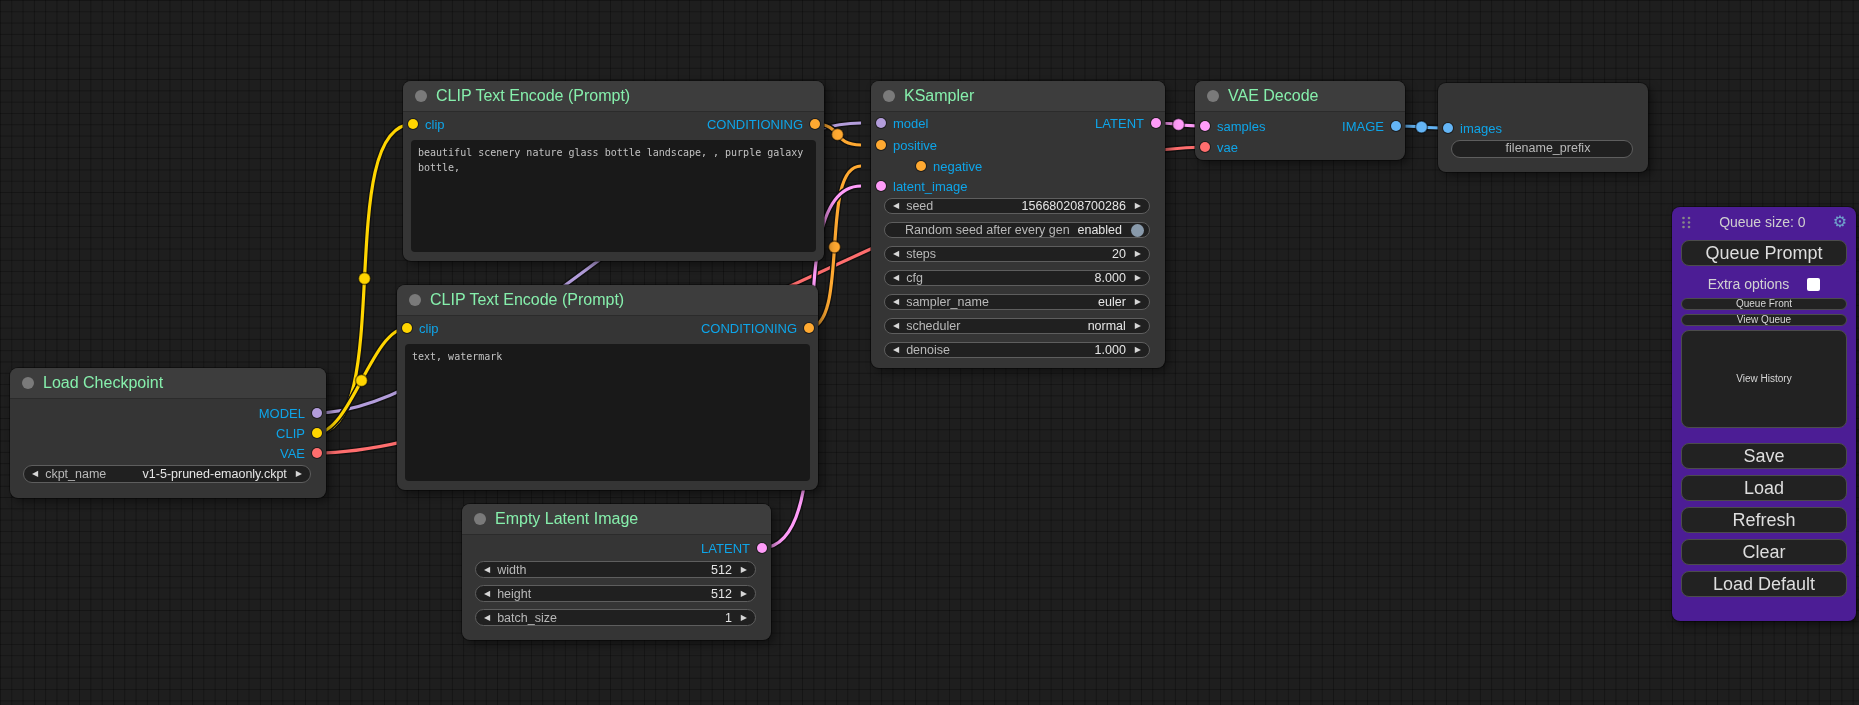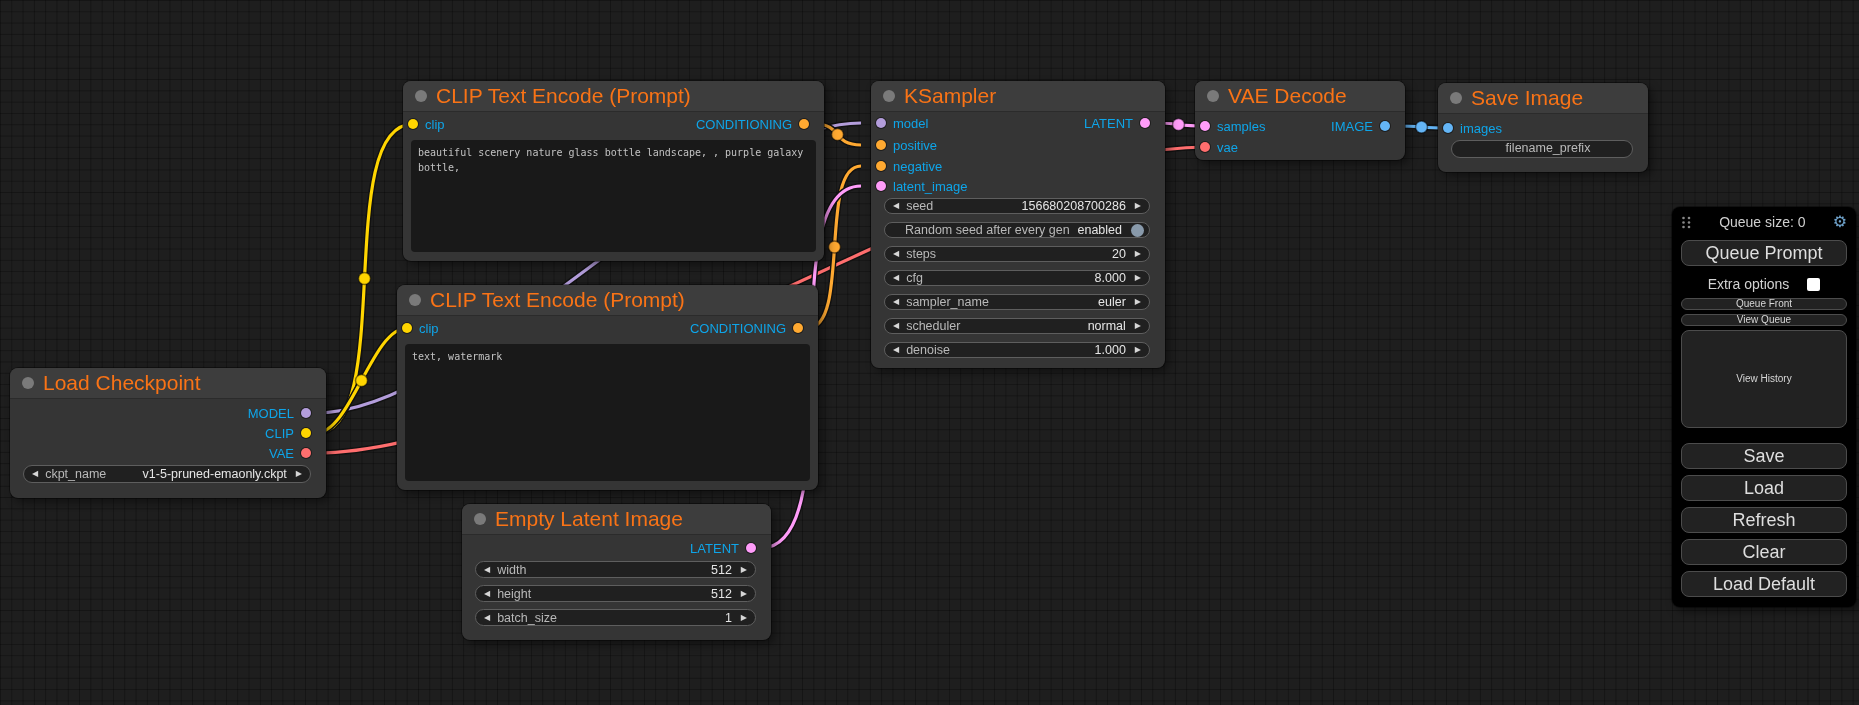--- a/index.html
+++ b/index.html
@@ -13,42 +13,42 @@
     background-size:11.3px 11.3px;
   }
   #canvas{position:absolute;inset:0;}
   #links{position:absolute;left:0;top:0;z-index:1;}
   #nodes{position:absolute;left:0;top:0;z-index:2;width:100%;height:100%;pointer-events:none;}
   .node{position:absolute;background:#353535;border-radius:8px;pointer-events:auto;
         box-shadow:0 0 0 1px rgba(0,0,0,.40), 4px 4px 10px rgba(0,0,0,.45);}
   .n-title{position:absolute;left:0;right:0;top:0;height:30px;background:#3d3d3d;
         border-radius:8px 8px 0 0;border-bottom:1px solid #2b2b2b;display:flex;align-items:center;}
   .n-dot{width:12px;height:12px;border-radius:50%;background:#7a7a7a;margin-left:12px;flex:0 0 auto;}
-  .n-name{margin-left:9px;font-size:21px;color:#f97316;white-space:nowrap;}
+  .n-name{margin-left:9px;font-size:16px;color:#86efac;white-space:nowrap;}
   .slot-row{position:absolute;left:0;right:0;height:16px;display:flex;justify-content:space-between;align-items:center;}
   .s-in,.s-out{display:flex;align-items:center;gap:7px;}
   .s-in{padding-left:5px;}
-  .s-out{padding-right:15px;margin-left:auto;text-align:right;}
+  .s-out{padding-right:4px;margin-left:auto;text-align:right;}
   .port{width:10px;height:10px;border-radius:50%;box-shadow:0 0 0 1px rgba(0,0,0,.45);flex:0 0 auto;}
   .s-label{font-size:13px;color:#0ea5e9;white-space:nowrap;}
   .widget{position:absolute;left:13px;right:15px;background:#202020;border:1px solid #5e5e5e;
         border-radius:999px;display:flex;align-items:center;font-size:12.5px;color:#b9b9b9;
         padding:0 8px;box-sizing:border-box;white-space:nowrap;overflow:hidden;}
   .w-arrow{font-size:8px;color:#d6d6d6;line-height:1;flex:0 0 auto;}
   .w-label{margin-left:7px;}
   .w-label.no-arrow{margin-left:12px;}
   .w-value{margin-left:auto;margin-right:9px;color:#e5e5e5;}
   .w-toggle{width:13px;height:13px;border-radius:50%;flex:0 0 auto;margin-right:-3px;}
   .textarea{position:absolute;left:8px;right:8px;background:#191919;border-radius:4px;
         padding:5px 7px;font-family:"DejaVu Sans Mono",monospace;font-size:10px;line-height:1.5;
         color:#c2c2c2;box-sizing:border-box;white-space:pre-wrap;word-break:break-word;}
   
-  #queue-panel{position:absolute;left:1672px;top:207px;width:184px;z-index:5;background:#000000;
+  #queue-panel{position:absolute;left:1672px;top:207px;width:184px;z-index:5;background:#4c1d95;
         border-radius:8px;box-shadow:0 0 0 1px rgba(0,0,0,.35), 4px 4px 10px rgba(0,0,0,.5);
-        box-sizing:border-box;padding:6px 9px 10px;}
+        box-sizing:border-box;padding:6px 9px 24px;}
   .qp-head{display:flex;align-items:center;height:18px;}
   .qp-size{flex:1;text-align:center;font-size:14px;color:#cfcfcf;}
   .qp-gear{font-size:16px;line-height:1;cursor:pointer;}
   button{font-family:"Liberation Sans",sans-serif;cursor:pointer;}
   .qp-big{display:block;width:100%;height:26px;background:#222;border:1px solid #4c4c4c;
         border-radius:8px;color:#dedede;font-size:18px;line-height:1;margin-top:6px;}
   .qp-prompt{margin-top:9px;}
   .qp-save{margin-top:15px;}
   .qp-extra{margin-top:10px;display:flex;justify-content:center;align-items:center;gap:18px;
         font-size:14px;color:#d2d2d2;}
@@ -205,21 +205,21 @@
             <span class="port" style="background: rgb(255, 156, 249);"></span>
           </span>
         </div>
         <div class="slot-row" style="top: 56px;">
           <span class="s-in">
             <span class="port" style="background: rgb(255, 169, 49);"></span>
             <span class="s-label">positive</span>
           </span>
           <span class="s-out"></span>
         </div>
-        <div class="slot-row" style="top: 77px;">
+        <div class="slot-row" style="top: 77px; padding-left: 40px;">
           <span class="s-in">
             <span class="port" style="background: rgb(255, 169, 49);"></span>
             <span class="s-label">negative</span>
           </span>
           <span class="s-out"></span>
         </div>
         <div class="slot-row" style="top: 97px;">
           <span class="s-in">
             <span class="port" style="background: rgb(255, 156, 249);"></span>
             <span class="s-label">latent_image</span>
@@ -285,24 +285,20 @@
         </div>
         <div class="slot-row" style="top: 58px;">
           <span class="s-in">
             <span class="port" style="background: rgb(255, 110, 110);"></span>
             <span class="s-label">vae</span>
           </span>
           <span class="s-out"></span>
         </div>
       </div>
       <div class="node" style="left: 1438px; top: 83px; width: 210px; height: 89px;">
-        <div class="n-title">
-          <span class="n-dot"></span>
-          <span class="n-name">Save Image</span>
-        </div>
         <div class="slot-row" style="top: 37px;">
           <span class="s-in">
             <span class="port" style="background: rgb(100, 181, 246);"></span>
             <span class="s-label">images</span>
           </span>
           <span class="s-out"></span>
         </div>
         <div class="widget" style="top: 57px; height: 18px; flex-direction: column;">
           <span class="w-label no-arrow">filename_prefix</span>
           <span class="w-value">ComfyUI</span>

